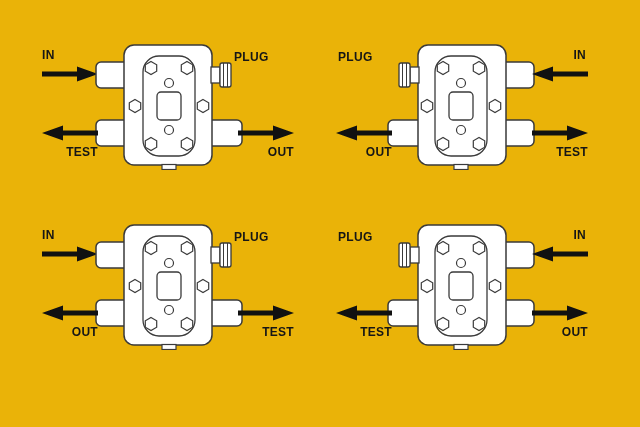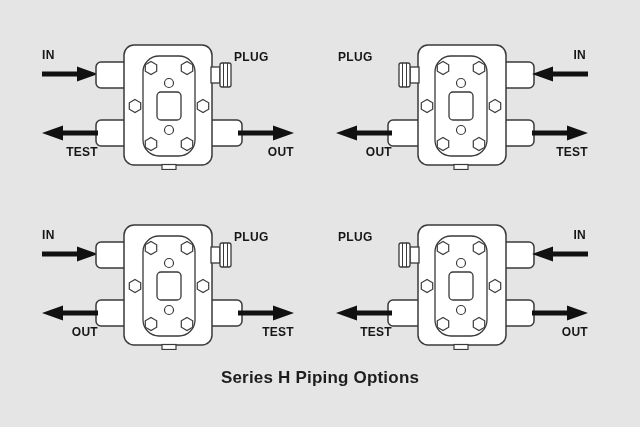--- a/index.html
+++ b/index.html
@@ -4,21 +4,21 @@
 <style>
   * { margin:0; padding:0; box-sizing:border-box; }
   html,body { background:#fff; }
   body {
     width:640px; height:427px;
     font-family:"Liberation Sans", sans-serif;
     color:#111;
   }
   .stage {
     position:relative; width:640px; height:427px;
-    background:#e5e5e5; overflow:hidden;
+    background:#eab308; overflow:hidden;
   }
   .quadrant { position:absolute; width:280px; height:170px; }
   .lbl {
     position:absolute;
     font-size:12px; font-weight:bold; color:#161616;
     letter-spacing:.3px; white-space:nowrap;
   }
   .ctr { width:56px; text-align:right; }
   .arrow { position:absolute; display:block; }
   .device { position:absolute; display:block; }
@@ -137,14 +137,13 @@
     <svg class="arrow" style="left:14px;top:99px" width="56" height="16">
         <use href="#arrow-left"></use>
       </svg>
     <span class="lbl ctr" style="left:14px;top:119px">TEST</span>
     <svg class="arrow" style="right:14px;top:99px" width="56" height="16">
         <use href="#arrow-right"></use>
       </svg>
     <span class="lbl ctr" style="right:14px;top:119px">OUT</span>
   </section>
 
-  <h1 class="caption">Series H Piping Options</h1>
 </div>
 
 </body></html>

